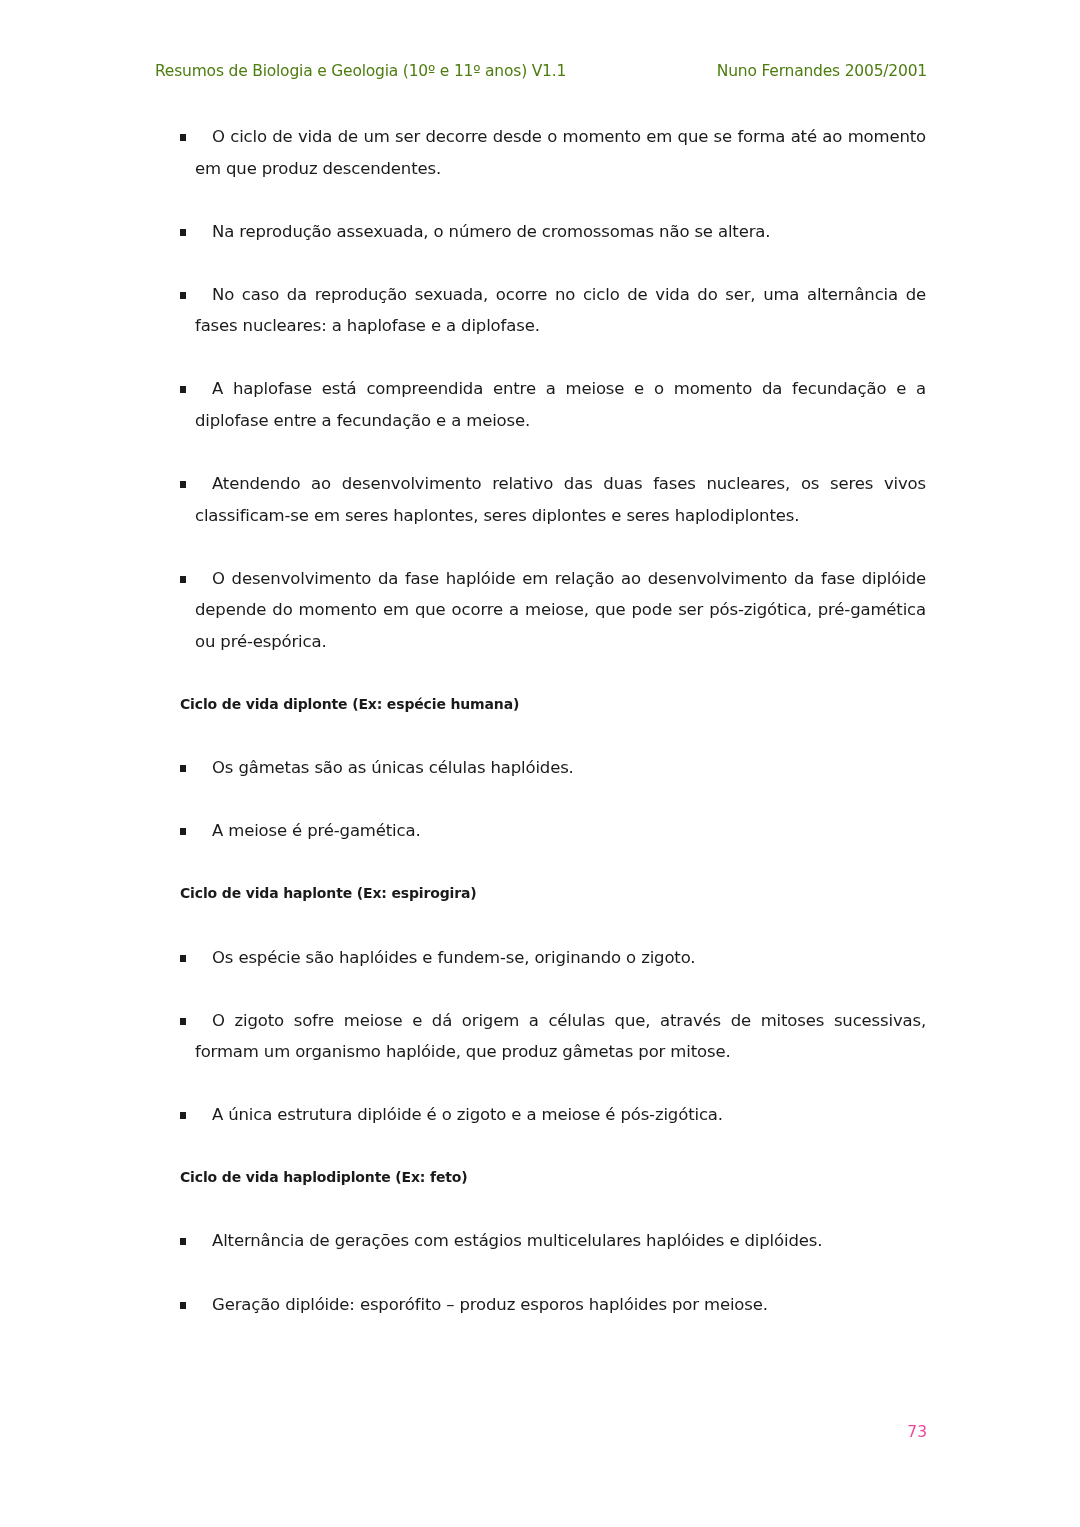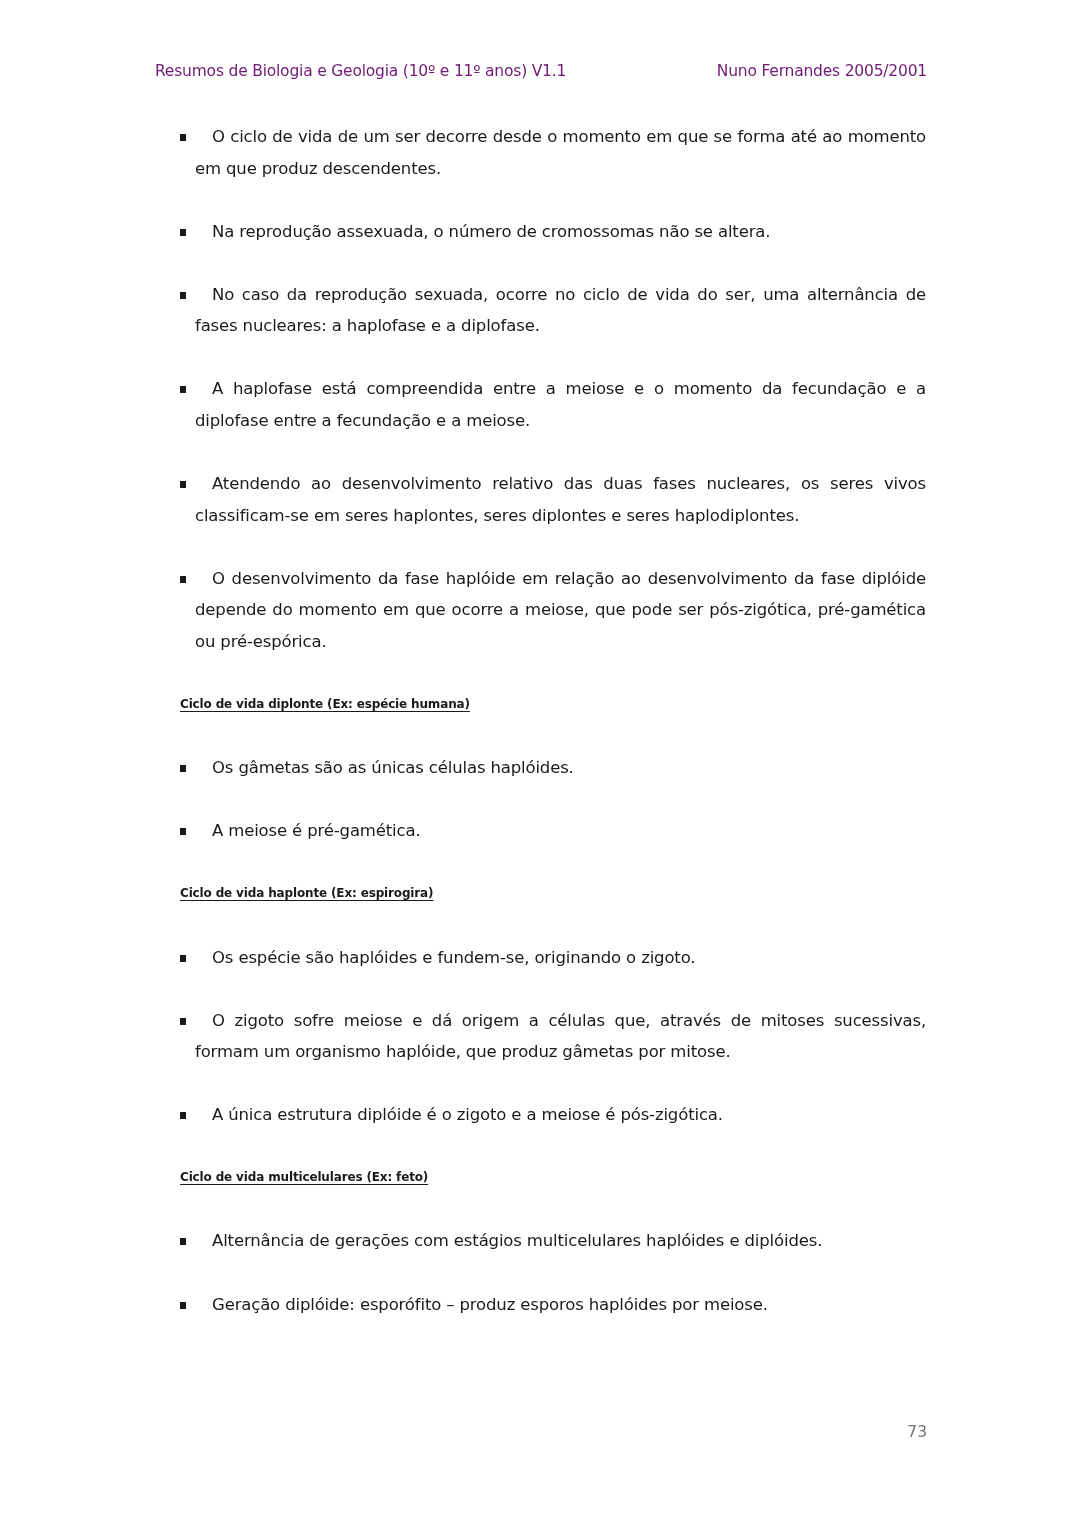--- a/index.html
+++ b/index.html
@@ -16,21 +16,21 @@
       color: #1a1a1a;
     }
     .page-header {
       position: absolute;
       top: 62px;
       left: 155px;
       width: 772px;
       display: flex;
       justify-content: space-between;
       font-size: 15.5px;
-      color: #701a75;
+      color: #4d7c0f;
       letter-spacing: -0.2px;
     }
     .content {
       position: absolute;
       top: 121px;
       left: 180px;
       width: 746px;
     }
     .bullet {
       position: relative;
@@ -47,36 +47,35 @@
     }
     .bullet .marker {
       position: absolute;
       left: 0;
       top: 13px;
       width: 6px;
       height: 7px;
       background: #1a1a1a;
     }
     .section-heading {
-      font-size: 12px;
+      font-size: 14px;
       font-weight: bold;
-      text-decoration: underline;
       text-underline-offset: 3px;
       line-height: 31.6px;
       margin-bottom: 31.5px;
       letter-spacing: -0.15px;
     }
     .page-number {
       position: absolute;
       top: 1423px;
       left: 900px;
       width: 27px;
       text-align: right;
       font-size: 15.5px;
-      color: #737373;
+      color: #ec4899;
     }
   </style>
 </head>
 <body>
 
 <div class="page-header">
   <span>Resumos de Biologia e Geologia (10º e 11º anos) V1.1</span>
   <span>Nuno Fernandes 2005/2001</span>
 </div>
 
@@ -124,21 +123,21 @@
   </div>
   <div class="bullet">
     <span class="marker"></span>
     <span class="first-line-indent"></span><span>O zigoto sofre meiose e dá origem a células que, através de mitoses sucessivas, formam um organismo haplóide, que produz gâmetas por mitose.</span>
   </div>
   <div class="bullet">
     <span class="marker"></span>
     <span class="first-line-indent"></span><span>A única estrutura diplóide é o zigoto e a meiose é pós-zigótica.</span>
   </div>
 
-  <div class="section-heading">Ciclo de vida multicelulares (Ex: feto)</div>
+  <div class="section-heading">Ciclo de vida haplodiplonte (Ex: feto)</div>
   <div class="bullet">
     <span class="marker"></span>
     <span class="first-line-indent"></span><span>Alternância de gerações com estágios multicelulares haplóides e diplóides.</span>
   </div>
   <div class="bullet">
     <span class="marker"></span>
     <span class="first-line-indent"></span><span>Geração diplóide: esporófito – produz esporos haplóides por meiose.</span>
   </div>
 
 </div>

